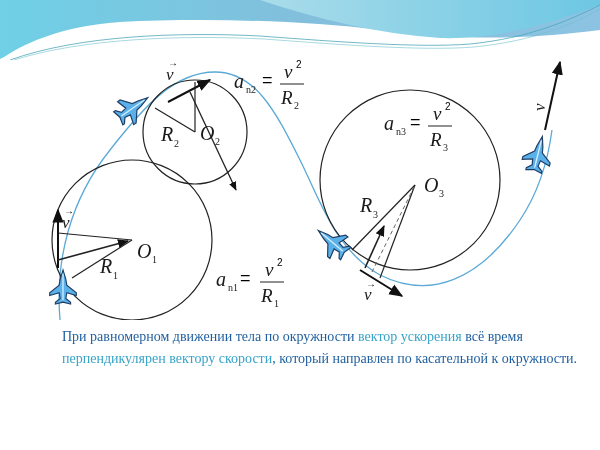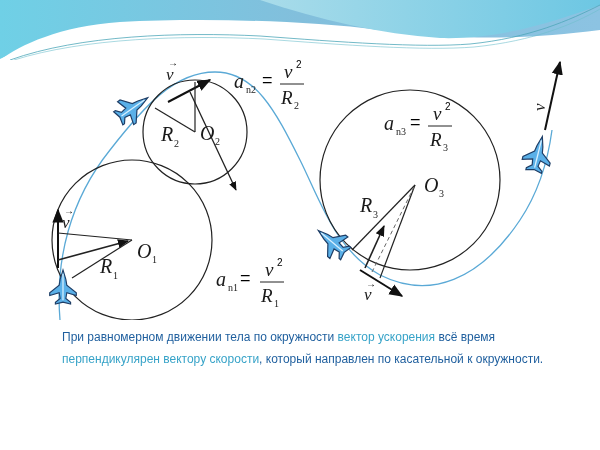--- a/index.html
+++ b/index.html
@@ -1,21 +1,21 @@
 <!DOCTYPE html>
 <html><head>
 <meta charset="utf-8">
 <style>
   html, body { margin:0; padding:0; }
   body { width:600px; height:450px; position:relative; overflow:hidden; background:#ffffff; font-family:"Liberation Sans", sans-serif; }
   #bg-wave { position:absolute; left:0; top:0; width:600px; height:60px; }
   #diagram { position:absolute; left:0; top:0; width:600px; height:320px; }
   .lbl { font-family:"Liberation Serif", serif; font-style:italic; fill:#1a1a1a; }
   .sub { font-size:10px; font-style:normal; }
-  #caption { position:absolute; left:62px; top:326px; width:530px; font-family:Liberation Sans, sans-serif; font-size:12px; line-height:22px; color:#1f5f9e; }
+  #caption { position:absolute; left:62px; top:326px; width:530px; font-family:Liberation Serif, serif; font-size:14px; line-height:22px; color:#1f5f9e; }
   #caption .hl { color:#37a3c8; }
 </style>
 </head>
 <body>
 
 <svg id="bg-wave" viewBox="0 0 600 60">
   <defs>
     <linearGradient id="wg1" x1="0" y1="0" x2="1" y2="0">
       <stop offset="0" stop-color="#6fd0e6"></stop>
       <stop offset="0.5" stop-color="#82bfdc"></stop>

